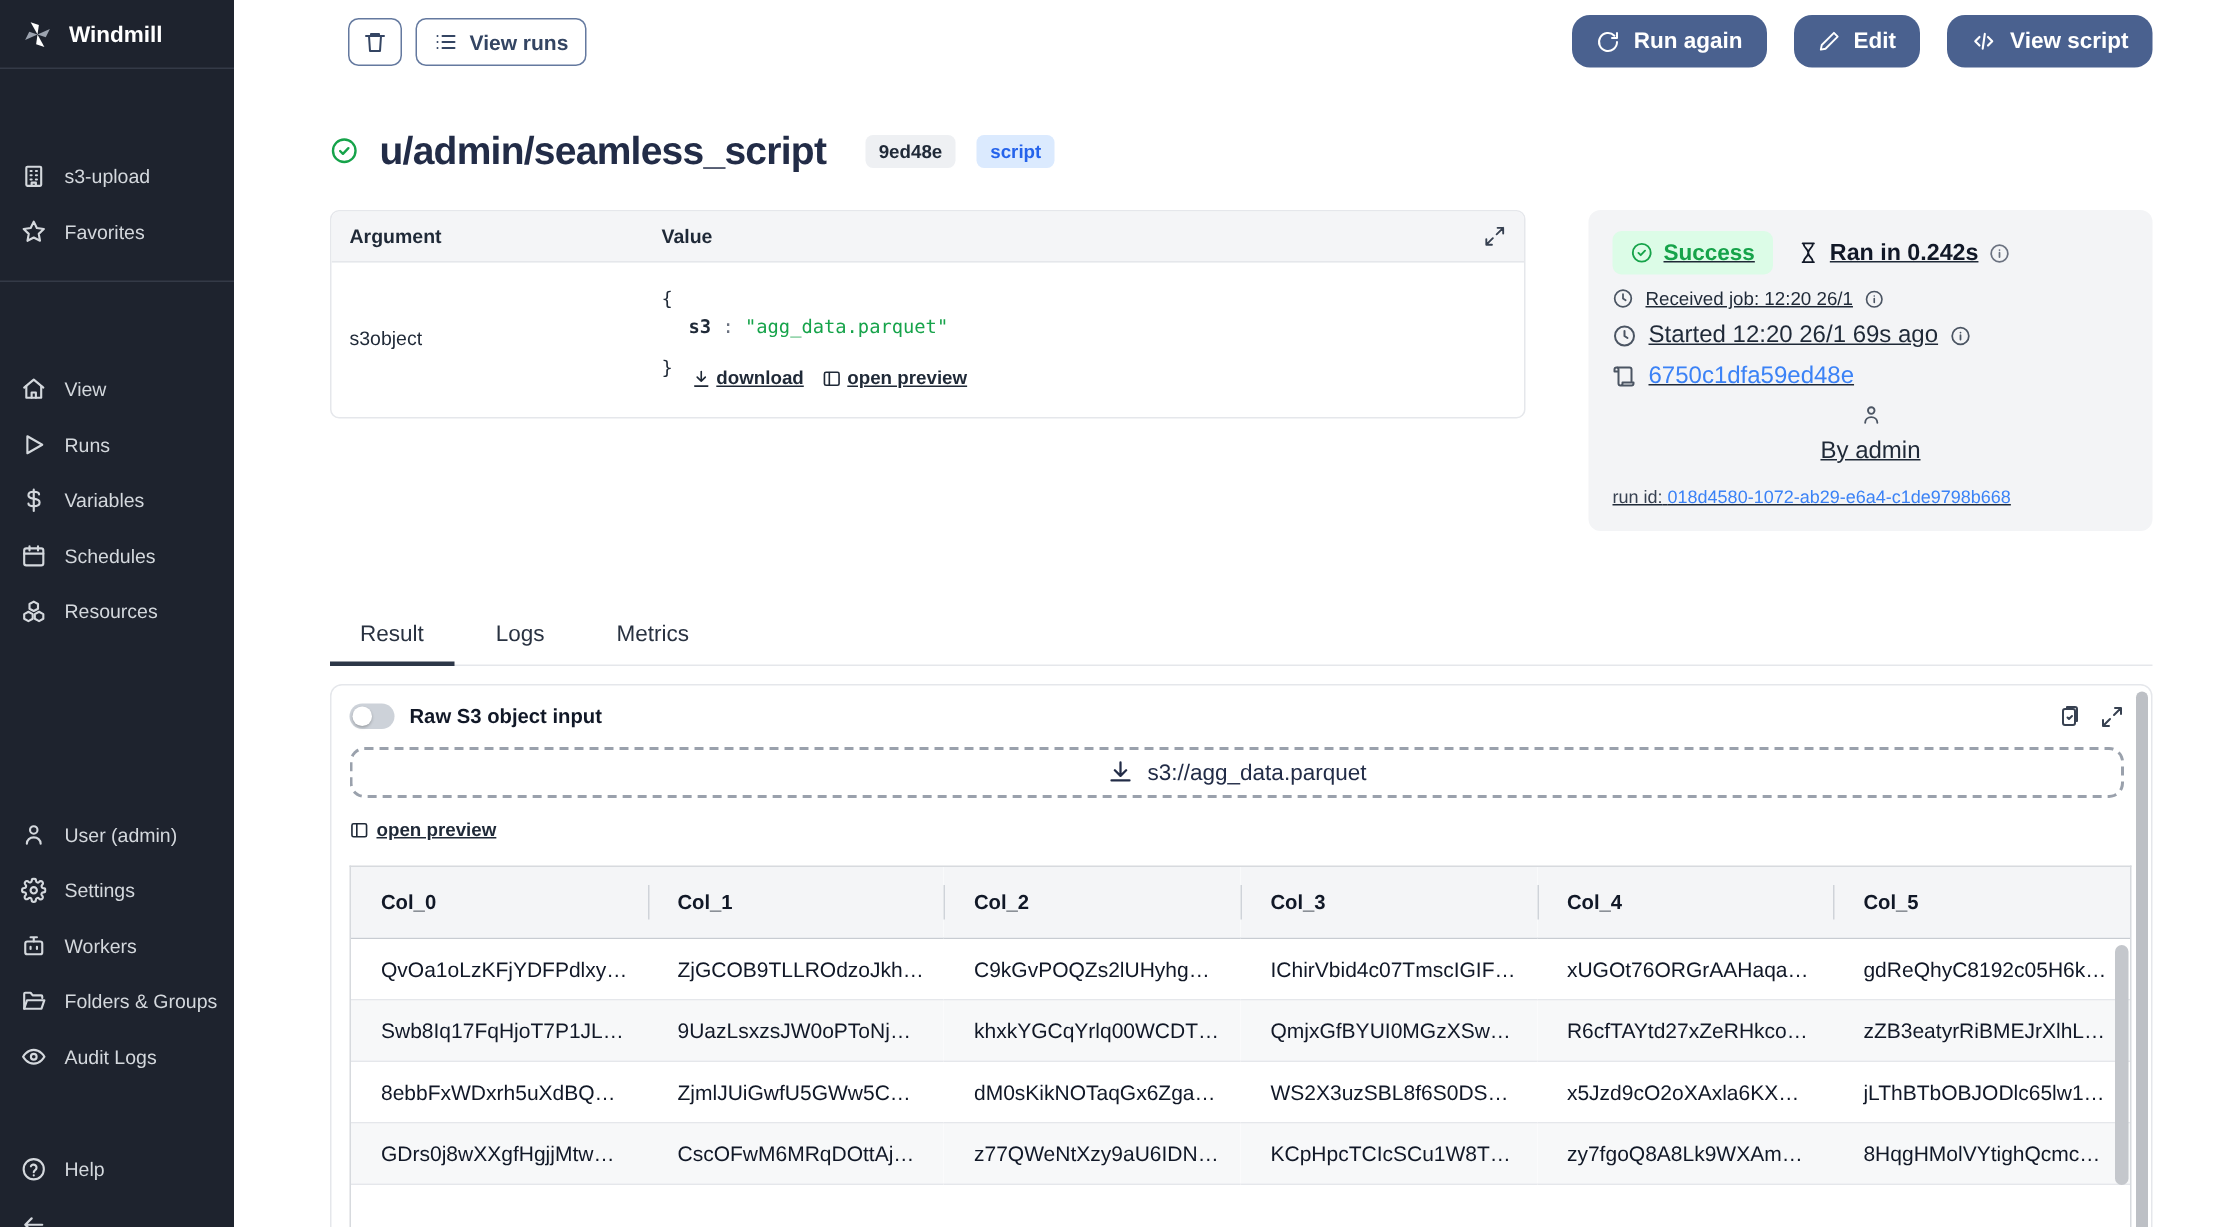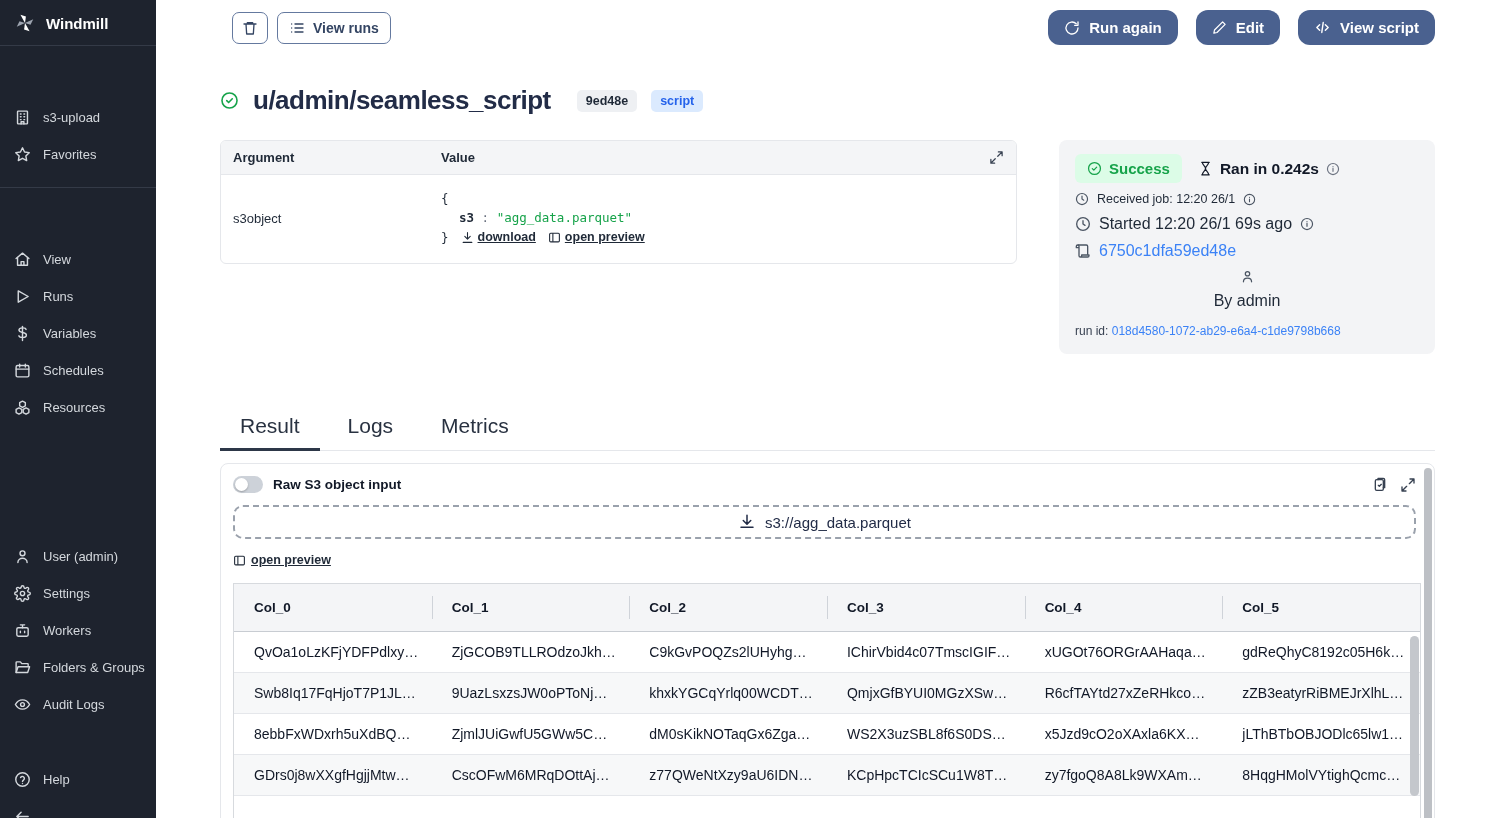--- a/index.html
+++ b/index.html
@@ -54,39 +54,39 @@
   .args-body { display:flex; padding:14px 12px 16px 12px; font-size:13px; }
   .args-body .col-arg { width:208px; display:flex; align-items:center; color:#1f2937; }
   .json { font-family:"DejaVu Sans Mono", monospace; font-size:12.5px; color:#1f2937;
     line-height:1.55; }
   .json .k { font-weight:bold; }
   .json .colon { color:#6b7280; }
   .json .str { color:#16a34a; }
   .json-links { display:flex; align-items:center; gap:12px; }
   .mini-link { display:inline-flex; align-items:center; gap:4px; color:#1f2937;
     font-family:"Liberation Sans",sans-serif; font-size:12.5px; font-weight:bold;
-    text-decoration:underline; cursor:pointer; }
+    text-decoration:underline; cursor:pointer;margin-top:15px; }
 
   
   .status-card { margin-left:42px; flex:1; background:#f3f4f6; border-radius:8px;
-    padding:14px 16px 16px 16px; }
+    padding:14px 16px 16px 16px;text-decoration:underline; }
   .st-row { display:flex; align-items:center; gap:8px; margin-bottom:9px; color:#1f2937; }
   .pill-success { display:inline-flex; align-items:center; gap:7px; background:#dcfce7;
     color:#16a34a; font-weight:bold; font-size:15px; border-radius:6px; padding:6px 12px; }
   .ran-in { font-size:15.5px; font-weight:bold; color:#111827; display:flex;
     align-items:center; gap:7px; margin-left:8px; }
   .st-small { font-size:12.5px; }
   .st-med { font-size:16px; }
   .link { color:#3b82f6; cursor:pointer; text-decoration:none; }
   .st-runid { font-size:12px; color:#374151; margin-top:14px; }
   .icon-gray { color:#4b5563; display:inline-flex; }
 
   
   .tabs { display:flex; gap:8px; margin-top:52px; border-bottom:1px solid #e5e7eb; }
-  .tab { padding:8px 20px 10px 20px; font-size:21px; color:#293241; cursor:pointer;
+  .tab { padding:8px 20px 10px 20px; font-size:15px; color:#293241; cursor:pointer;
     border-bottom:3px solid transparent; margin-bottom:-1px;text-align:center; }
   .tab.active { border-bottom-color:#2d3748; font-weight:normal; }
 
   
   .result-card { position:relative; margin-top:12px; border:1px solid #e5e7eb;
     border-radius:8px; height:420px; padding:12px 18px 0 12px; }
   .result-top { display:flex; align-items:center; }
   .toggle { width:30px; height:17px; background:#cdd2d9; border-radius:9px; position:relative;
     cursor:pointer; }
   .toggle .knob { position:absolute; left:2px; top:2px; width:13px; height:13px;

